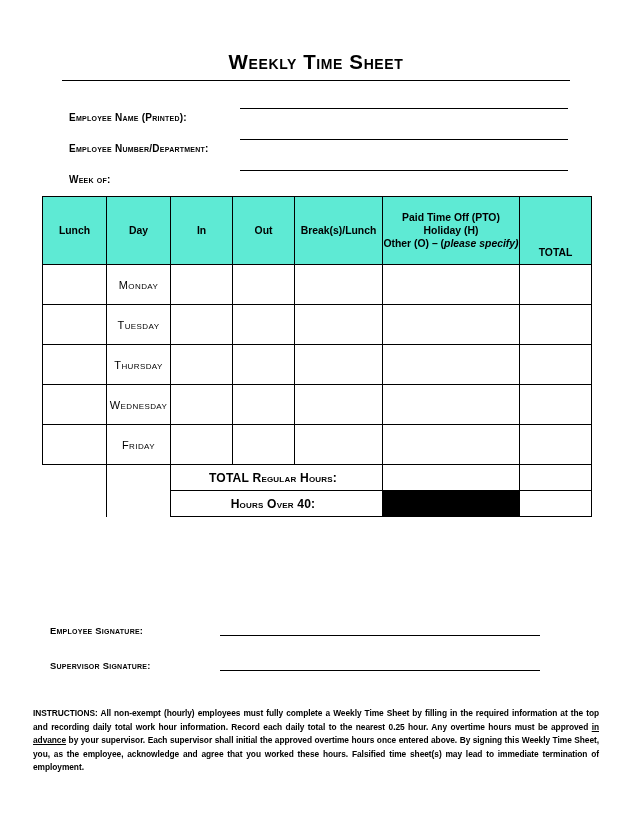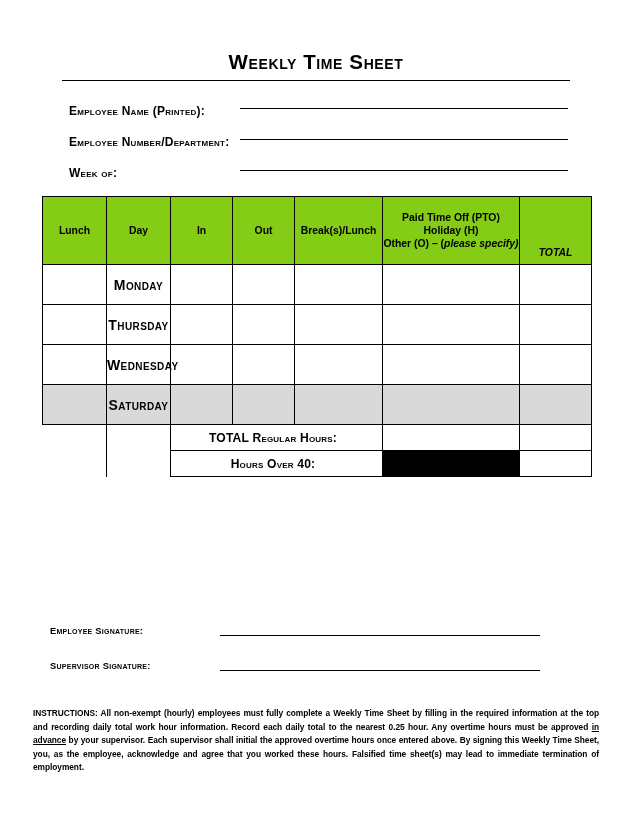--- a/index.html
+++ b/index.html
@@ -43,22 +43,22 @@
     top: 92px;
     width: 632px;
   }
   .field-row {
     position: relative;
     height: 31px;
   }
   .field-label {
     position: absolute;
     left: 69px;
-    top: 12px;
-    font-size: 12px;
+    top: 20px;
+    font-size: 10px;
     font-weight: bold;
     font-variant: small-caps;
     letter-spacing: 0.25px;
     white-space: nowrap;
   }
   .field-line {
     position: absolute;
     left: 240px;
     top: 16px;
     width: 328px;
@@ -83,42 +83,41 @@
 
   .col-date   { width: 64px; }
   .col-day    { width: 64px; }
   .col-in     { width: 62px; }
   .col-out    { width: 62px; }
   .col-break  { width: 88px; }
   .col-pto    { width: 137px; }
   .col-total  { width: 72px; }
 
   thead th {
-    background: #84cc16;
+    background: #5eead4;
     height: 62px;
     font-size: 10.4px;
     font-weight: bold;
     text-align: center;
     vertical-align: middle;
     line-height: 1.28;
   }
   th.total-head {
     vertical-align: bottom;
     padding-bottom: 5px;
-    font-style: italic;
   }
   th .pto-italic { font-style: italic; margin-top: 29px; }
 
   tbody tr.day-row { height: 40px; }
   tbody tr.day-row td { vertical-align: middle; }
 
   td.day-name {
     text-align: center;
-    font-size: 14px;
-    font-weight: bold;
+    font-size: 11px;
+    font-weight: normal;
     font-variant: small-caps;
     letter-spacing: 0.4px;
   }
   tr.weekend td { background: #d9d9d9; }
 
   
   tr.total-row { height: 26px; }
   td.blank-cell {
     border-left: none;
     border-bottom: none;
@@ -236,39 +235,48 @@
       <td></td>
       <td class="day-name">Monday</td>
       <td></td>
       <td></td>
       <td></td>
       <td></td>
       <td></td>
     </tr>
     <tr class="day-row">
       <td></td>
+      <td class="day-name">Tuesday</td>
+      <td></td>
+      <td></td>
+      <td></td>
+      <td></td>
+      <td></td>
+    </tr>
+    <tr class="day-row">
+      <td></td>
       <td class="day-name">Thursday</td>
       <td></td>
       <td></td>
       <td></td>
       <td></td>
       <td></td>
     </tr>
     <tr class="day-row">
       <td></td>
       <td class="day-name">Wednesday</td>
       <td></td>
       <td></td>
       <td></td>
       <td></td>
       <td></td>
     </tr>
-    <tr class="day-row weekend">
-      <td></td>
-      <td class="day-name">Saturday</td>
+    <tr class="day-row">
+      <td></td>
+      <td class="day-name">Friday</td>
       <td></td>
       <td></td>
       <td></td>
       <td></td>
       <td></td>
     </tr>
 
     <tr class="total-row">
       <td class="blank-cell first-blank"></td>
       <td class="blank-cell"></td>

